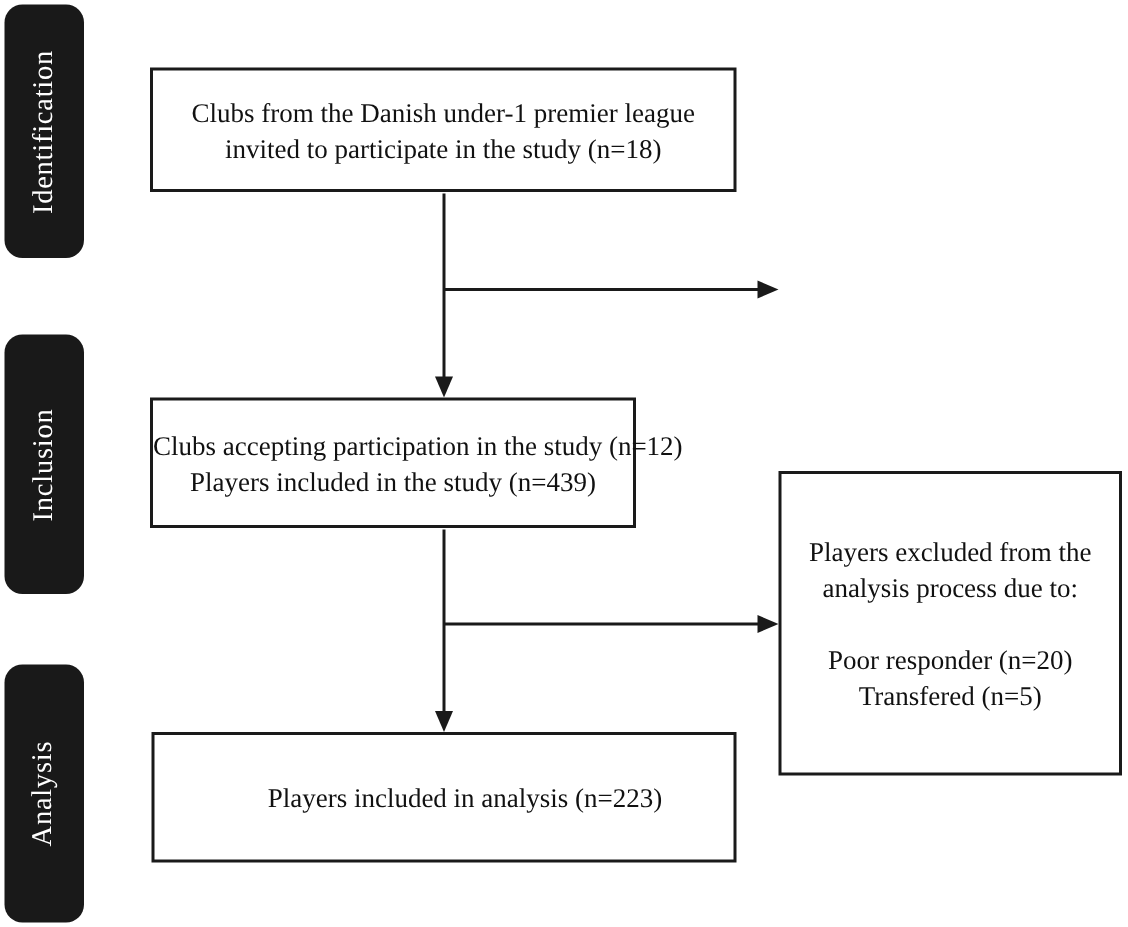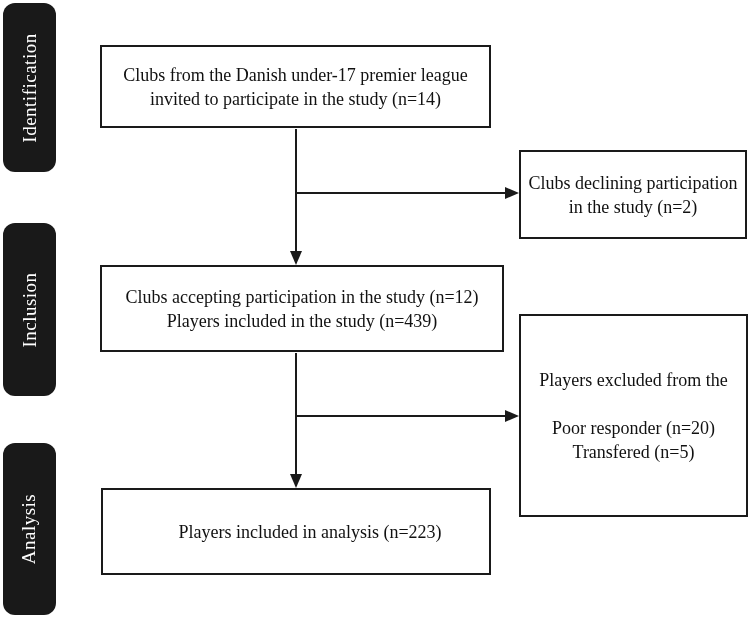--- a/index.html
+++ b/index.html
@@ -50,21 +50,21 @@
     text-align: center;
     font-size: 18px;
   }
   .fbox .line {
     line-height: 24px;
     min-height: 24px;
     white-space: nowrap;
   }
   .box-invited   { left: 100px; top: 45px;  width: 391px; height: 83px;  }
   .box-declining { left: 519px; top: 150px; width: 228px; height: 89px;  }
-  .box-accepting { left: 100px; top: 265px; width: 404px; height: 87px;  }
+  .box-accepting { left: 100px; top: 265px; width: 324px; height: 87px;  }
   .box-excluded  { left: 519px; top: 314px; width: 229px; height: 203px; }
   .box-analysis  { left: 101px; top: 488px; width: 390px; height: 87px; padding-left: 28px;  }
 
   .arrows {
     position: absolute;
     left: 0;
     top: 0;
     pointer-events: none;
   }
   .arrows line { stroke: #1a1a1a; stroke-width: 2px; }
@@ -93,36 +93,33 @@
     <polygon points="519,193 505,187 505,199"></polygon>
 
     <line x1="296" y1="353" x2="296" y2="475"></line>
     <polygon points="296,488 290,474 302,474"></polygon>
 
     <line x1="296" y1="416" x2="506" y2="416"></line>
     <polygon points="519,416 505,410 505,422"></polygon>
   </svg>
 
   <div class="fbox box-invited">
-    <div class="line">Clubs from the Danish under-17 premier league</div>
-    <div class="line">invited to participate in the study (n=14)</div>
+    <div class="line">Clubs from the Danish under-1 premier league</div>
+    <div class="line">invited to participate in the study (n=18)</div>
   </div>
 
-  <div class="fbox box-declining">
-    <div class="line">Clubs declining participation</div>
-    <div class="line">in the study (n=2)</div>
-  </div>
 
   <div class="fbox box-accepting">
     <div class="line">Clubs accepting participation in the study (n=12)</div>
     <div class="line">Players included in the study (n=439)</div>
   </div>
 
   <div class="fbox box-excluded">
     <div class="line">Players excluded from the</div>
+    <div class="line">analysis process due to:</div>
     <div class="line"></div>
     <div class="line">Poor responder (n=20)</div>
     <div class="line">Transfered (n=5)</div>
   </div>
 
   <div class="fbox box-analysis">
     <div class="line">Players included in analysis (n=223)</div>
   </div>
 
 </div>

